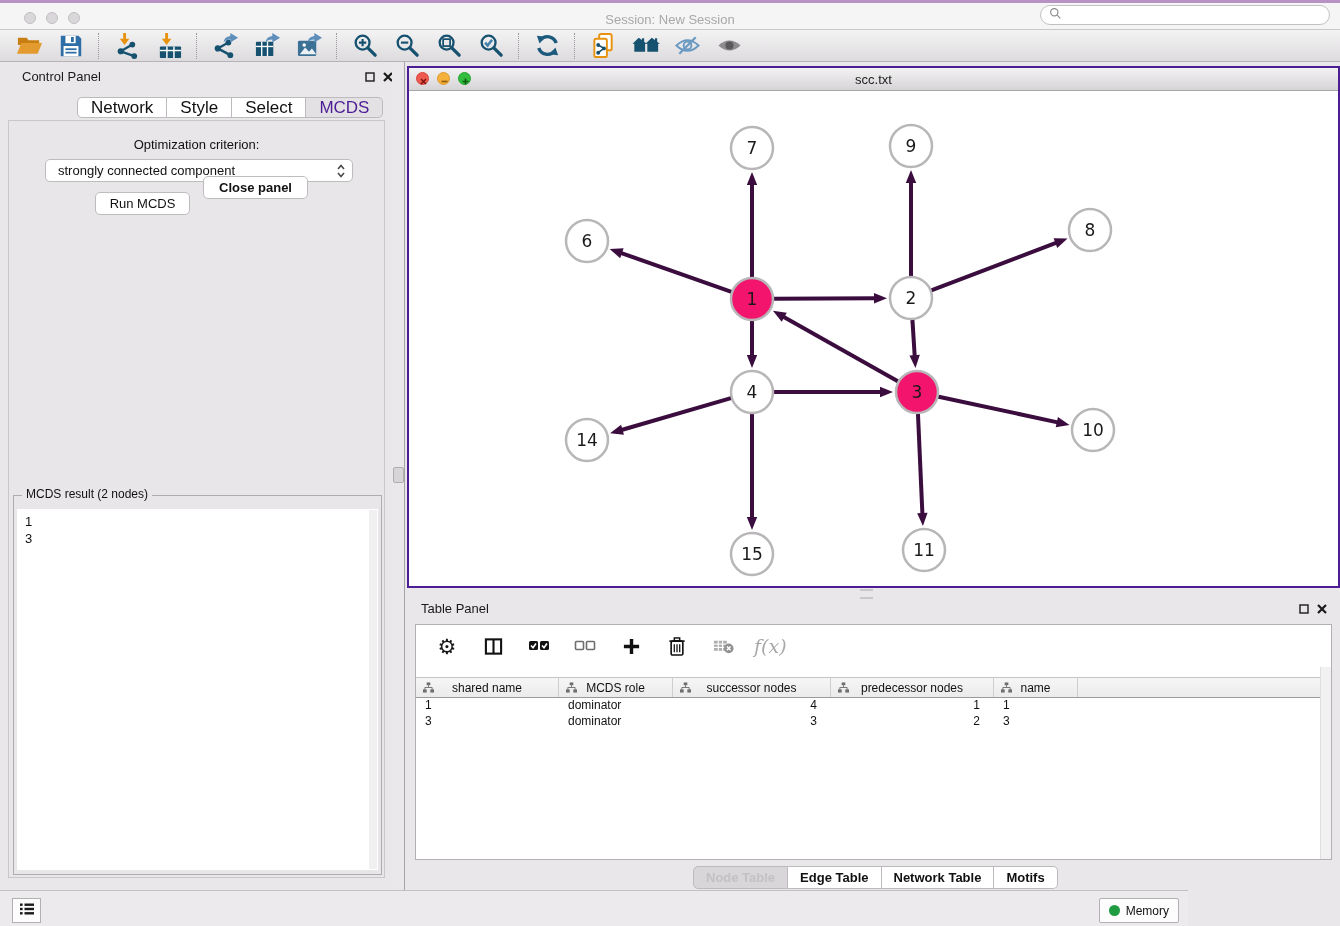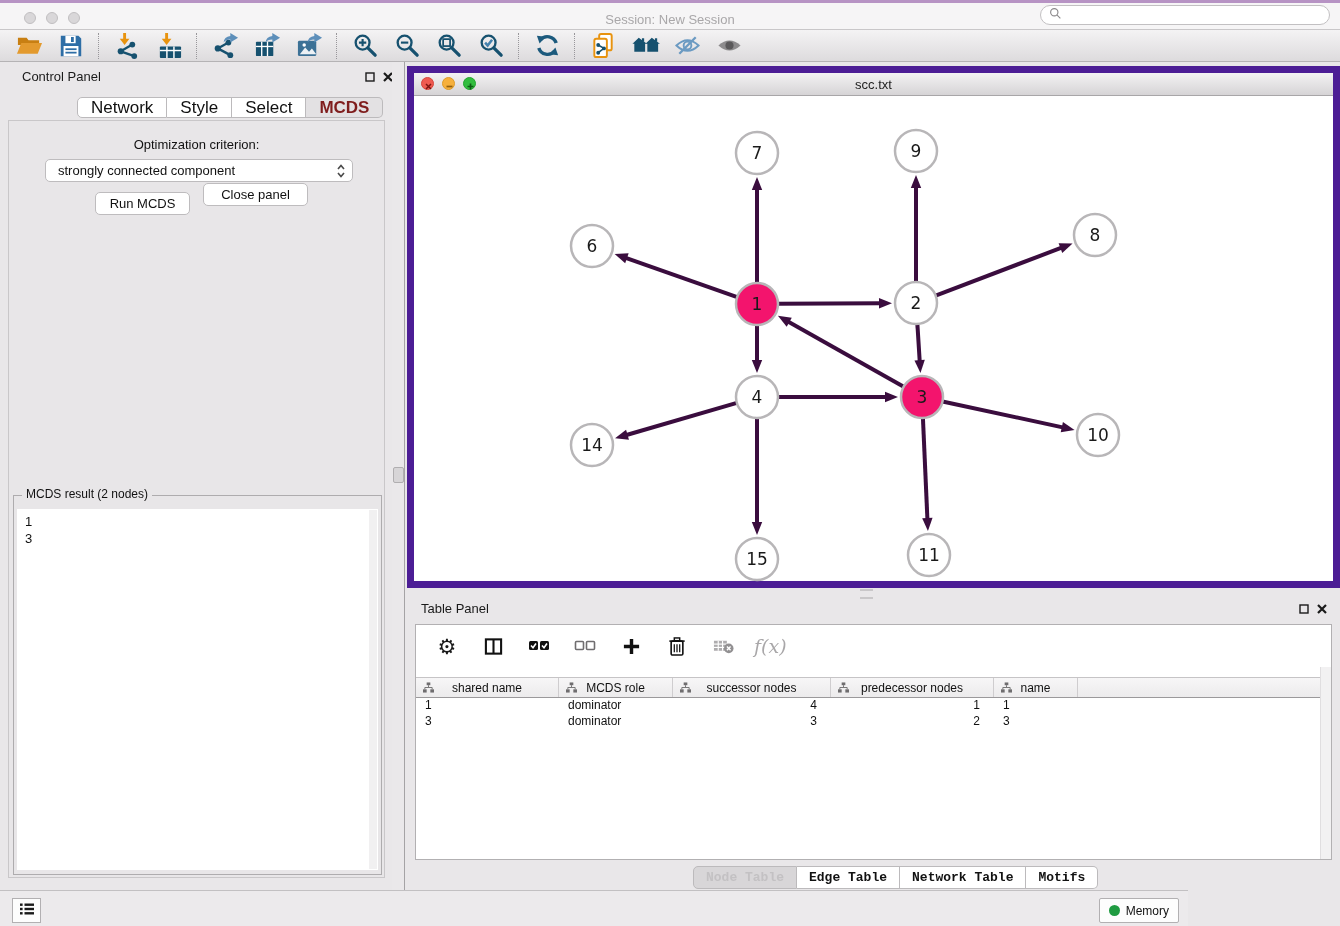--- a/index.html
+++ b/index.html
@@ -32,21 +32,21 @@
   .ph-btn{position:absolute;top:3px;width:16px;height:16px;display:flex;align-items:center;justify-content:center;}
 
   
   #cp-header{left:8px;top:66px;width:392px;height:24px;}
   #cp-header .panel-title{position:absolute;left:14px;top:3px;}
   #cp-tabs{left:77px;top:97px;height:21px;display:inline-flex;}
   .seg{border-top:1px solid #bcbabc;border-bottom:1px solid #bcbabc;border-right:1px solid #bcbabc;
        background:#fff;color:#111;font-size:17px;line-height:19px;padding:0 13px;white-space:nowrap;}
   .seg:first-child{border-left:1px solid #bcbabc;border-radius:5px 0 0 5px;}
   .seg:last-child{border-radius:0 5px 5px 0;}
-  .seg-active{background:#e3e1e3;color:#7f1d1d;font-weight:bold;}
+  .seg-active{background:#e3e1e3;color:#4c1d95;}
   #cp-content{left:8px;top:120px;width:377px;height:758px;background:#e8e6e8;
               border:1px solid #c9c7c9;box-sizing:border-box;}
   #opt-label{position:absolute;left:0;width:100%;top:16px;text-align:center;font-size:13px;color:#111;}
   #opt-select{position:absolute;left:36px;top:38px;width:308px;height:23px;background:#fff;
       border:1px solid #bebcbe;border-radius:5px;display:flex;align-items:center;
       font-size:13px;color:#111;padding-left:12px;box-sizing:border-box;}
   #opt-select .sel-arrows{position:absolute;right:6px;top:3px;}
   .push-btn{position:absolute;height:23px;background:#fff;border:1px solid #bebcbe;border-radius:5px;
       font-size:13px;color:#111;display:flex;align-items:center;justify-content:center;box-sizing:border-box;}
   #mcds-fieldset{position:absolute;left:4px;top:374px;width:367px;height:378px;
@@ -58,21 +58,21 @@
   #mcds-scroll{position:absolute;right:4px;top:14px;width:8px;bottom:5px;background:#f1f0f1;}
 
   
   #splitter{left:392px;top:62px;width:13px;height:828px;background:#eae8ea;
             border-right:1px solid #a5a3a5;box-sizing:border-box;}
   #splitter-grip{position:absolute;left:1px;top:405px;width:9px;height:14px;background:#d7d5d7;
       border:1px solid #b0aeb0;border-radius:2px;}
 
   
   #net-frame{left:407px;top:66px;width:933px;height:522px;background:#fff;
-             border:7px solid #4c1d95;box-sizing:border-box;}
+             border:2px solid #4c1d95;box-sizing:border-box;}
   #net-titlebar{position:absolute;left:0;top:0;right:0;height:22px;
       background:linear-gradient(#f3f2f3,#d6d4d6);border-bottom:1px solid #a8a6a8;}
   .mac-btn{position:absolute;top:4px;width:13px;height:13px;border-radius:50%;box-sizing:border-box;}
   #net-title{position:absolute;left:0;right:0;top:4px;text-align:center;font-size:13px;color:#222;}
   #graph-svg{position:absolute;left:0;top:22px;}
   .h-grip{left:860px;top:589px;width:13px;height:6px;border-top:2px solid #c9c7c9;border-bottom:2px solid #c9c7c9;}
 
   
   #tp-header{left:407px;top:597px;width:933px;height:24px;}
   #tp-header .panel-title{position:absolute;left:14px;top:4px;}
@@ -88,21 +88,21 @@
   .th .tree-ic{position:absolute;left:7px;top:4px;}
   #table-rows{position:absolute;left:0;top:72px;right:10px;}
   .t-row{display:flex;height:16px;}
   .t-cell{font-size:12px;color:#111;box-sizing:border-box;line-height:16px;overflow:hidden;}
   #table-vscroll{position:absolute;right:0;top:42px;bottom:0;width:10px;background:#f2f1f2;
       border-left:1px solid #e0dee0;}
 
   
   #bottom-tabs{left:693px;top:866px;height:23px;display:inline-flex;}
   .seg2{border-top:1px solid #bcbabc;border-bottom:1px solid #bcbabc;border-right:1px solid #bcbabc;
-        background:#fff;color:#111;font-size:13px;font-weight:bold;line-height:21px;padding:0 12px;white-space:nowrap;font-family:Liberation Mono, monospace;}
+        background:#fff;color:#111;font-size:13px;font-weight:bold;line-height:21px;padding:0 12px;white-space:nowrap;}
   .seg2:first-child{border-left:1px solid #bcbabc;border-radius:5px 0 0 5px;}
   .seg2:last-child{border-radius:0 5px 5px 0;}
   .seg2-active{background:#d8d6d8;color:#c3c1c3;}
 
   
   #status-bar{left:0;top:890px;width:1188px;height:36px;background:#eceaec;
               border-top:1px solid #c2c0c2;box-sizing:border-box;}
   #list-btn{position:absolute;left:12px;top:7px;width:27px;height:23px;background:#fdfdfd;
       border:1px solid #b2b0b2;display:flex;align-items:center;justify-content:center;}
   #memory-btn{position:absolute;right:9px;top:7px;height:23px;background:#fdfdfd;
@@ -313,21 +313,21 @@
     <div id="opt-select">
       <span>strongly connected component</span>
       <span class="sel-arrows">
         <svg width="10" height="16" viewBox="0 0 10 16">
             <path d="M2 6 L5 2.4 L8 6" fill="none" stroke="#4a4a4a" stroke-width="1.6"></path>
             <path d="M2 10 L5 13.6 L8 10" fill="none" stroke="#4a4a4a" stroke-width="1.6"></path>
           </svg>
       </span>
     </div>
     <div class="push-btn" style="left:86px;top:71px;width:95px;">Run MCDS</div>
-    <div class="push-btn" style="left:194px;top:62px;width:105px;">Close panel</div>
+    <div class="push-btn" style="left:194px;top:55px;width:105px;font-weight:bold;">Close panel</div>
     <div id="mcds-fieldset">
       <span id="mcds-legend">MCDS result (2 nodes)</span>
       <div id="mcds-result">1
 3</div>
       <div id="mcds-scroll"></div>
     </div>
   </div>
 
   <div id="splitter" class="abs">
     <div id="splitter-grip"></div>

